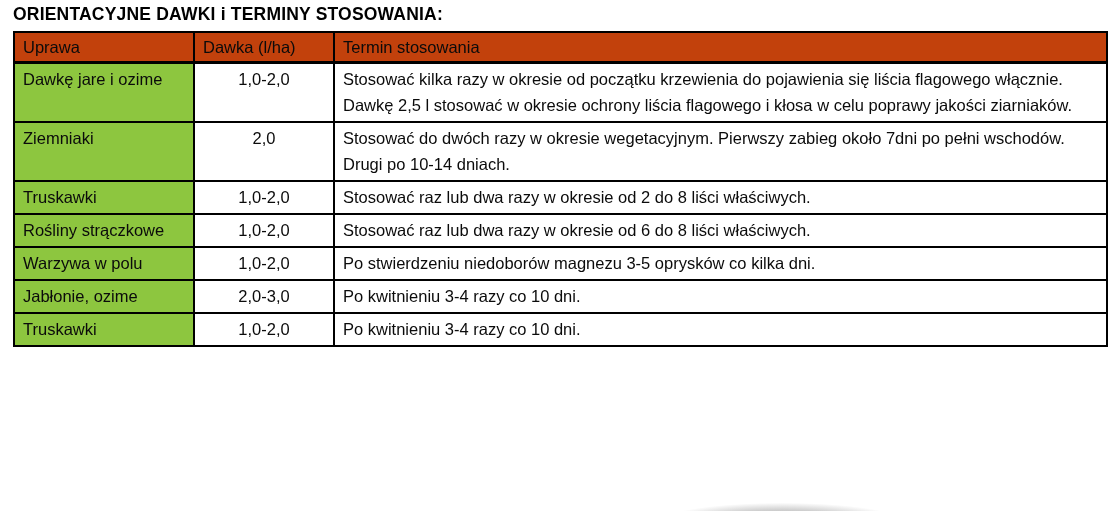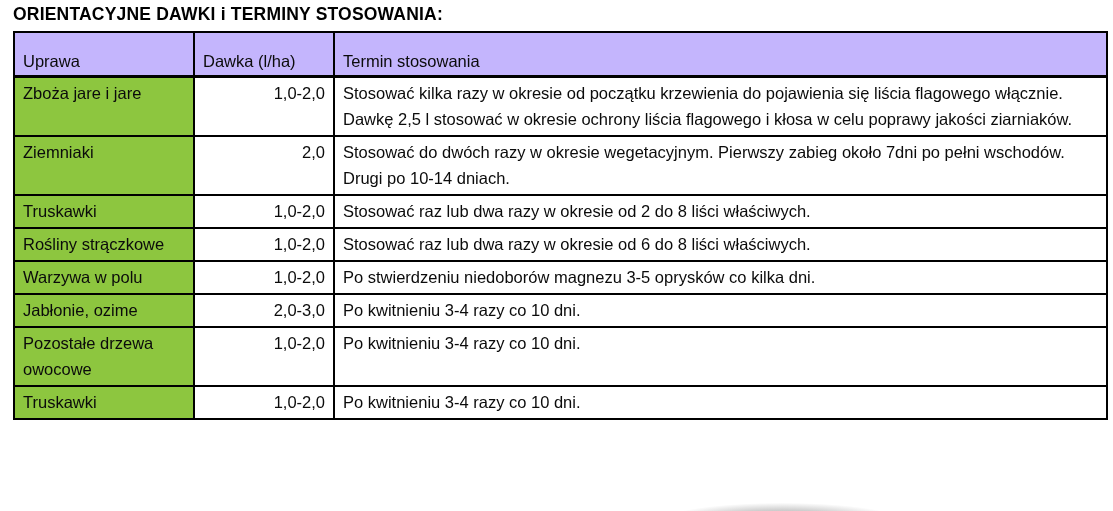--- a/index.html
+++ b/index.html
@@ -36,27 +36,27 @@
     border:2px solid #000;
     padding:2px 8px 3px 8px;
     font-size:16.5px;
     line-height:26px;
     font-weight:normal;
     text-align:left;
     vertical-align:top;
     color:#0b0b0b;
   }
   table.dosage thead th{
-    background:#c4b5fd;
+    background:#c2410c;
     border-bottom:3px solid #000;
     height:22px;
-    padding-top:15px;padding-bottom:1px;
+    padding-top:1px;padding-bottom:1px;
   }
   table.dosage td.crop-cell{background:#8dc63f;}
-  table.dosage td.dose-cell{text-align:right;}
+  table.dosage td.dose-cell{text-align:center;}
   .shadow-arc{
     position:absolute;
     left:663px;top:503px;
     width:238px;height:34px;
     border-radius:50%;
     background:radial-gradient(ellipse at 50% 55%, rgba(140,140,140,.85) 0%, rgba(170,170,170,.55) 45%, rgba(255,255,255,0) 72%);
     pointer-events:none;
   }
 </style>
 </head>
@@ -74,21 +74,21 @@
     </colgroup>
     <thead>
       <tr>
         <th>Uprawa</th>
         <th>Dawka (l/ha)</th>
         <th>Termin stosowania</th>
       </tr>
     </thead>
     <tbody>
       <tr>
-        <td class="crop-cell">Zboża jare i jare</td>
+        <td class="crop-cell">Dawkę jare i ozime</td>
         <td class="dose-cell">1,0-2,0</td>
         <td class="timing-cell">Stosować kilka razy w okresie od początku krzewienia do pojawienia się liścia flagowego włącznie. Dawkę 2,5 l stosować w okresie ochrony liścia flagowego i kłosa w celu poprawy jakości ziarniaków.</td>
       </tr>
       <tr>
         <td class="crop-cell">Ziemniaki</td>
         <td class="dose-cell">2,0</td>
         <td class="timing-cell">Stosować do dwóch razy w okresie wegetacyjnym. Pierwszy zabieg około 7dni po pełni wschodów. Drugi po 10-14 dniach.</td>
       </tr>
       <tr>
         <td class="crop-cell">Truskawki</td>
@@ -104,25 +104,20 @@
         <td class="crop-cell">Warzywa w polu</td>
         <td class="dose-cell">1,0-2,0</td>
         <td class="timing-cell">Po stwierdzeniu niedoborów magnezu 3-5 oprysków co kilka dni.</td>
       </tr>
       <tr>
         <td class="crop-cell">Jabłonie, ozime</td>
         <td class="dose-cell">2,0-3,0</td>
         <td class="timing-cell">Po kwitnieniu 3-4 razy co 10 dni.</td>
       </tr>
       <tr>
-        <td class="crop-cell">Pozostałe drzewa owocowe</td>
-        <td class="dose-cell">1,0-2,0</td>
-        <td class="timing-cell">Po kwitnieniu 3-4 razy co 10 dni.</td>
-      </tr>
-      <tr>
         <td class="crop-cell">Truskawki</td>
         <td class="dose-cell">1,0-2,0</td>
         <td class="timing-cell">Po kwitnieniu 3-4 razy co 10 dni.</td>
       </tr>
     </tbody>
   </table>
 
   <div class="shadow-arc"></div>
 
 </div>

